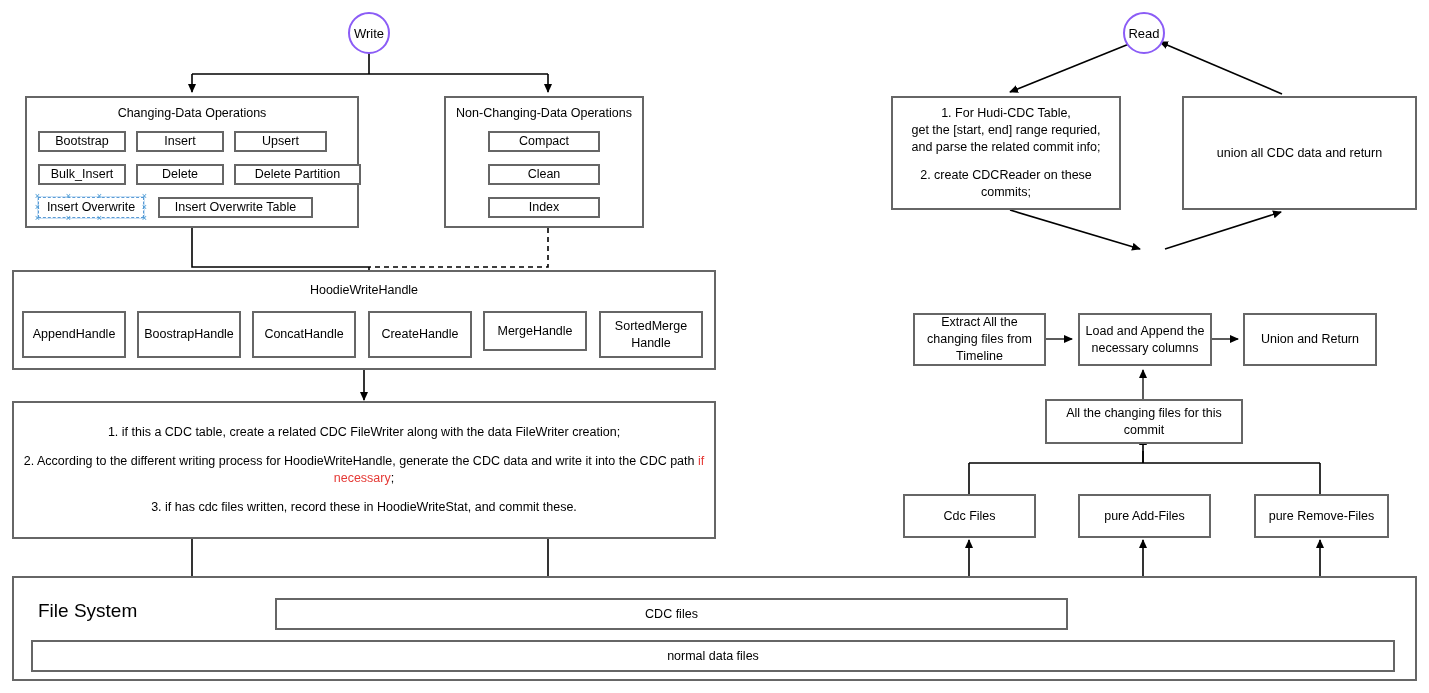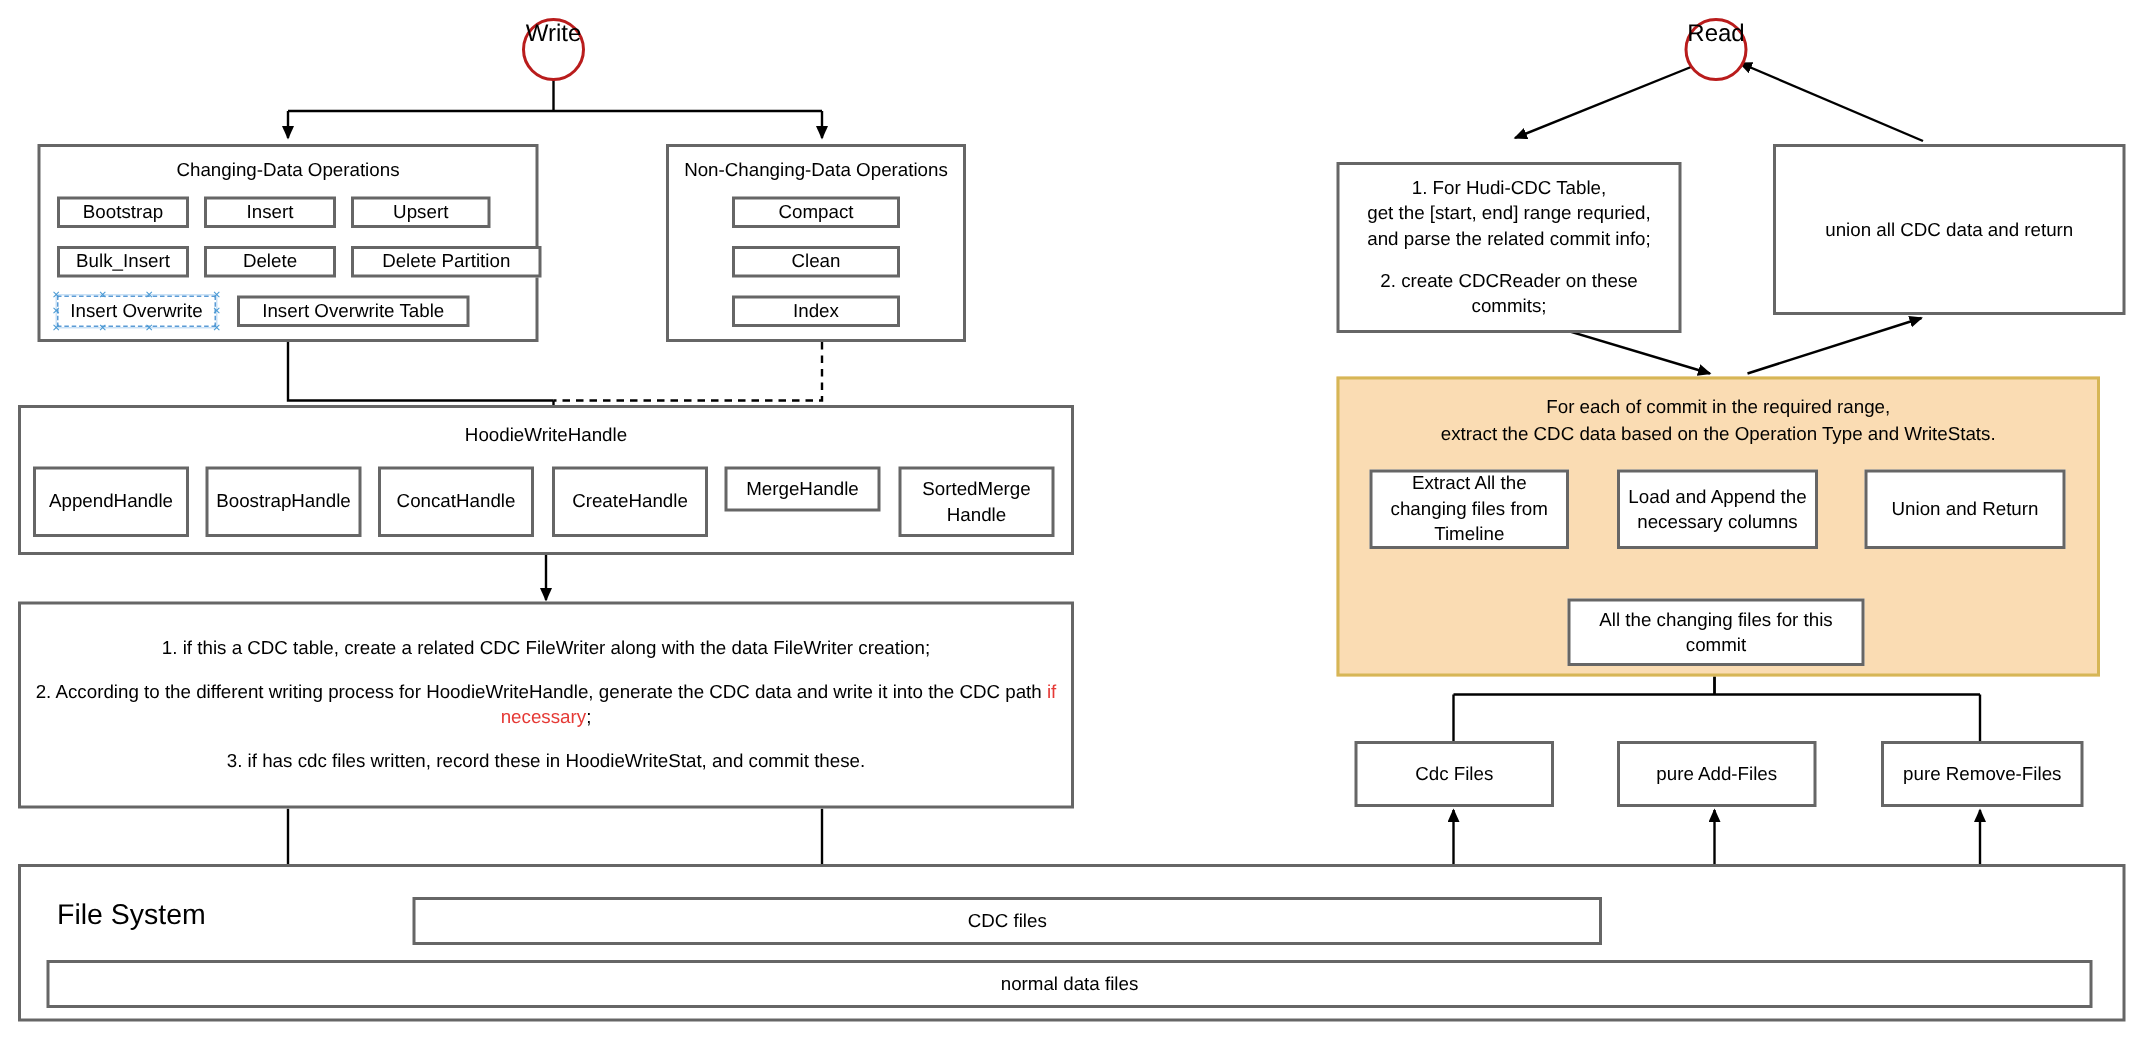--- a/index.html
+++ b/index.html
@@ -41,27 +41,27 @@
     position: absolute;
     left: 0;
     right: 0;
     text-align: center;
     font-size: 12.5px;
     color: #000000;
   }
   .ellipse {
     position: absolute;
     box-sizing: border-box;
-    border: 2px solid #b91c1c;
+    border: 2px solid #8b5cf6;
     border-radius: 50%;
     background: #ffffff;
     display: flex;
-    align-items: flex-start;
+    align-items: center;
     justify-content: center;
-    font-size: 16px;
+    font-size: 13px;
   }
   .orange-panel {
     position: absolute;
     box-sizing: border-box;
     background: #fadcb3;
     border: 2px solid #d6b656;
   }
   .orange-title {
     position: absolute;
     left: 0;
@@ -234,21 +234,21 @@
   </div>
   <div class="node" style="left:252px; top:311px; width:104px; height:47px;">
     <span>ConcatHandle</span>
   </div>
   <div class="node" style="left:137px; top:311px; width:104px; height:47px;">
     <span>BoostrapHandle</span>
   </div>
   <div class="node" style="left:368px; top:311px; width:104px; height:47px;">
     <span>CreateHandle</span>
   </div>
-  <div class="node" style="left:483px; top:311px; width:104px; height:30px;">
+  <div class="node" style="left:483px; top:311px; width:104px; height:40px;">
     <span>MergeHandle</span>
   </div>
   <div class="node" style="left:599px; top:311px; width:104px; height:47px;">
     <span>SortedMerge Handle</span>
   </div>
 
   <div class="node" style="left:12px; top:401px; width:704px; height:138px; flex-direction:column;">
     <div class="textblock">
       <p class="para">1. if this a CDC table, create a related CDC FileWriter along with the data FileWriter creation;</p>
       <p class="para"><span>2. According to the different writing process for HoodieWriteHandle, generate the CDC data and write it into the CDC path </span><span class="redtext">if necessary</span><span>;</span></p>
@@ -262,41 +262,35 @@
     <span>CDC files</span>
   </div>
   <div class="node" style="left:31px; top:640px; width:1364px; height:32px;">
     <span>normal data files</span>
   </div>
 
   <div class="ellipse" style="left:1123px; top:12px; width:42px; height:42px;">
     <span>Read</span>
   </div>
 
-  <div class="node" style="left:891px; top:108px; width:230px; height:114px; flex-direction:column;">
+  <div class="node" style="left:891px; top:96px; width:230px; height:114px; flex-direction:column;">
     <div class="textblock">
       <div>1. For Hudi-CDC Table,</div>
       <div>get the [start, end] range requried,</div>
       <div>and parse the related commit info;</div>
       <div style="height:12px;"></div>
       <div>2. create CDCReader on these</div>
       <div>commits;</div>
     </div>
   </div>
 
   <div class="node" style="left:1165px; top:96px; width:235px; height:114px;margin-left:17px;">
     <span>union all CDC data and return</span>
   </div>
 
-  <div class="orange-panel" style="left:891px; top:251px; width:509px; height:200px;">
-    <div class="orange-title" style="top:9px;">
-      <div>For each of commit in the required range,</div>
-      <div>extract the CDC data based on the Operation Type and WriteStats.</div>
-    </div>
-  </div>
   <div class="node" style="left:913px; top:313px; width:133px; height:53px;">
     <span>Extract All the changing files from Timeline</span>
   </div>
   <div class="node" style="left:1078px; top:313px; width:134px; height:53px;">
     <span>Load and Append the necessary columns</span>
   </div>
   <div class="node" style="left:1243px; top:313px; width:134px; height:53px;">
     <span>Union and Return</span>
   </div>
   <div class="node" style="left:1045px; top:399px; width:198px; height:45px;">

